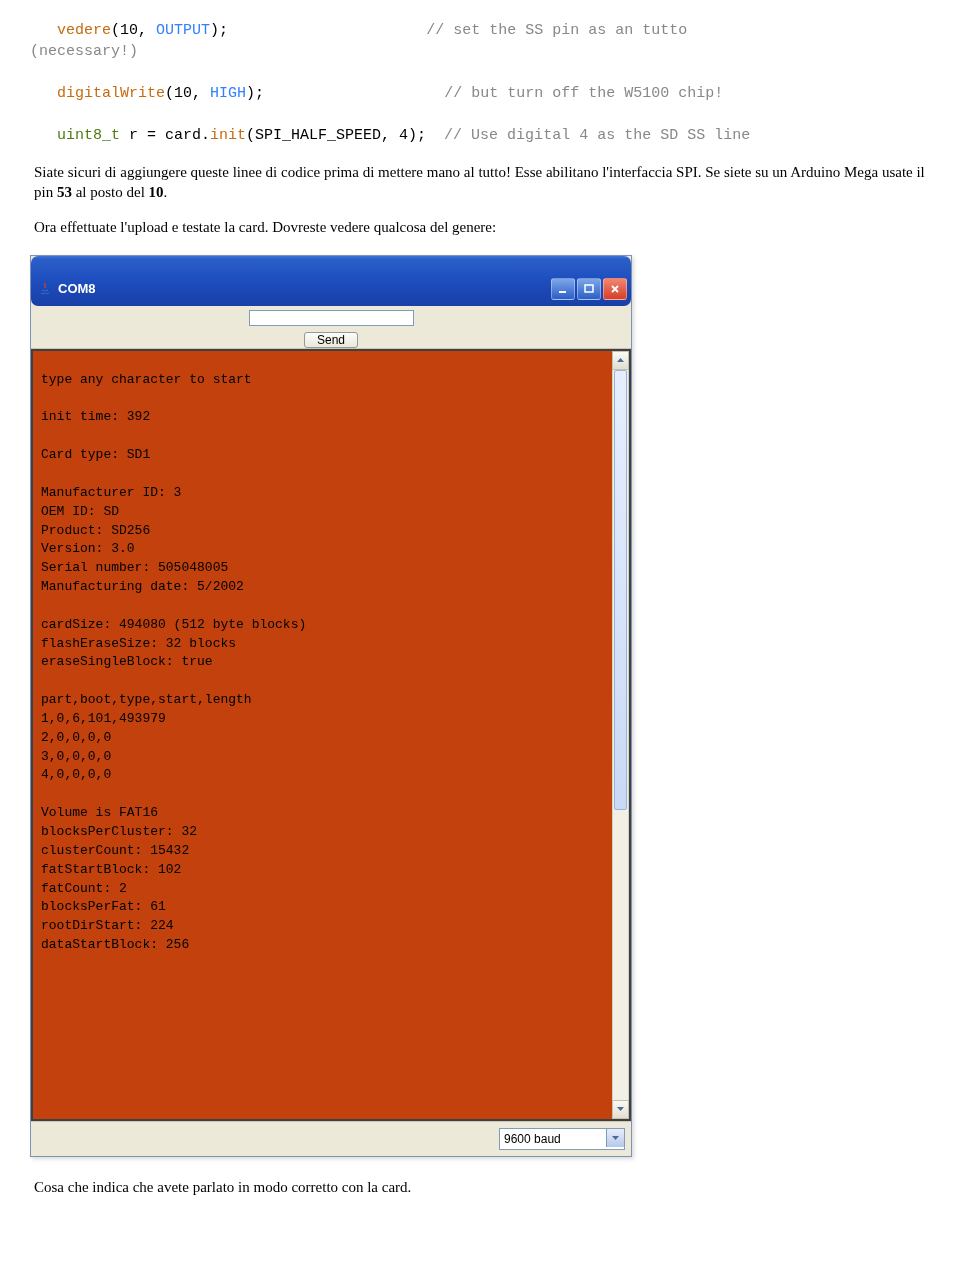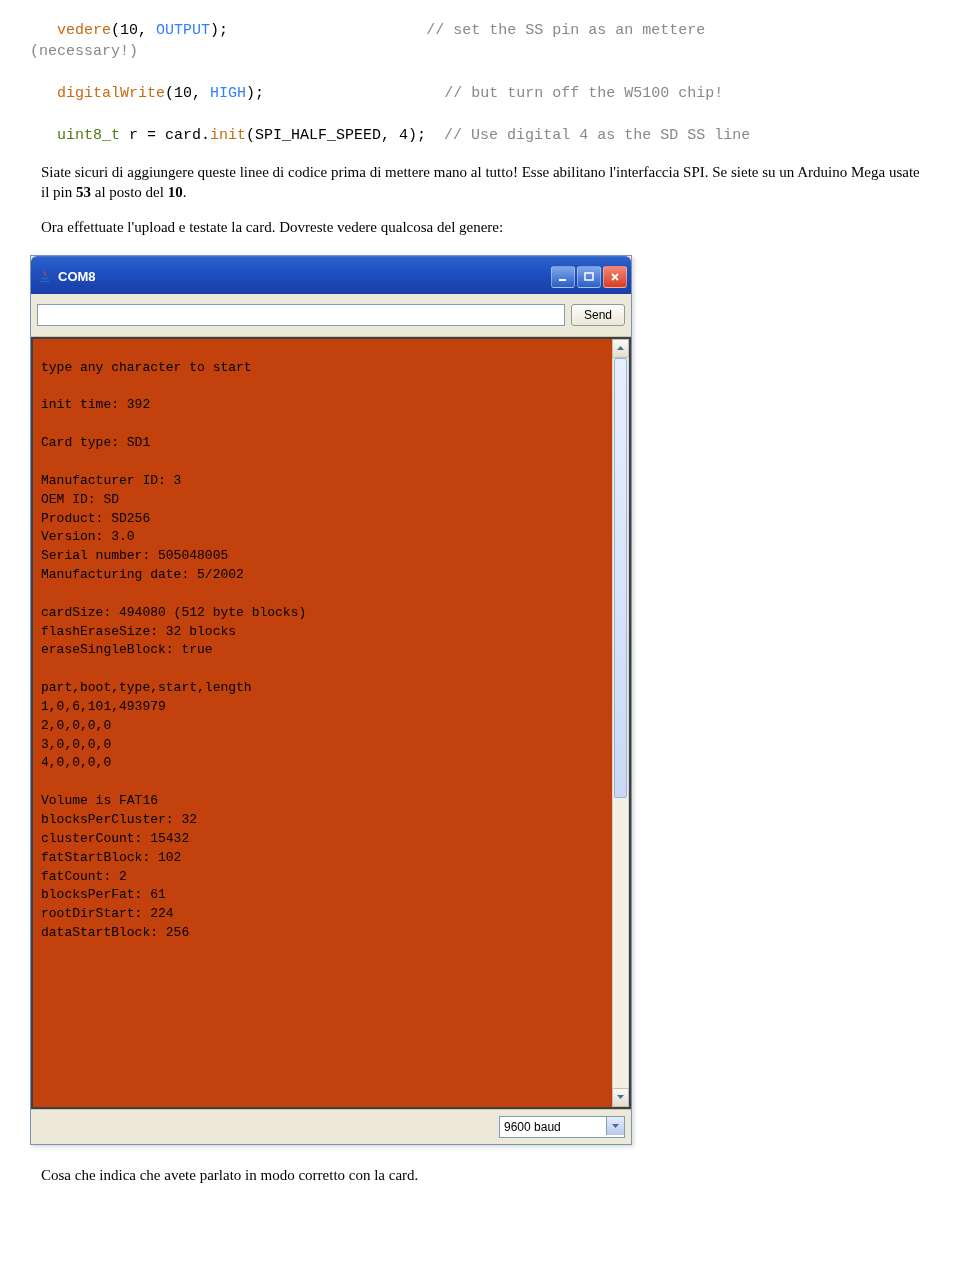--- a/index.html
+++ b/index.html
@@ -16,39 +16,40 @@
     font-size: 15px;
     white-space: pre;
     line-height: 1.4;
     margin-bottom: 16px;
   }
   .fn { color: #c66b10; }
   .type { color: #4d7c0f; }
   .const { color: #3080ff; margin-top: 47px; }
   .comment { color: #888; }
   .para {
-    margin: 8px 0 14px 11px;
+    margin: 8px 0 14px 4px;
     line-height: 1.35;
   }
   .bold { font-weight: bold; }
   .window {
     width: 600px;
     margin: 18px 0 20px 0;
     border: 1px solid #7b94b5;
     box-shadow: 2px 2px 4px rgba(0,0,0,0.15);
     background: #ece9d8;
   }
   .titlebar {
     height: 34px;
     background: linear-gradient(to bottom, #3b77dd 0%, #2b5fc7 6%, #1f4fc0 45%, #1a44b0 80%, #1940a8 100%);
     display: flex;
     align-items: center;
-    padding: 4px 4px 0 6px;
+    padding: 16px 4px 0 6px;
     border-top-left-radius: 6px;
     border-top-right-radius: 6px;
+    border-radius: 7px;
   }
   .titlebar-icon {
     width: 16px; height: 16px; margin-right: 5px;
     display: flex; align-items: center; justify-content: center;
   }
   .titlebar-title {
     color: #fff;
     font-family: Tahoma, sans-serif;
     font-size: 13px;
     font-weight: bold;
@@ -66,20 +67,21 @@
   .winbtn.close { background: linear-gradient(to bottom,#f08672,#d63f28); }
   .winbtn svg { display:block; }
   .toolbar {
     height: 34px;
     background: #ece9d8;
     display: flex;
     align-items: center;
     padding: 4px 6px;
     gap: 6px;
     border-bottom: 1px solid #c9c6b8;
+    flex-direction: column;
   }
   .toolbar input {
     flex: 1;
     height: 20px;
     border: 1px solid #7f9db9;
     padding: 0 4px;
     font-family: Tahoma, sans-serif;
     font-size: 12px;
     background: #fff;
   }
@@ -153,21 +155,21 @@
     width: 17px; height: 18px;
     background: linear-gradient(to bottom,#e7eefb,#b5c9eb);
     border-left: 1px solid #7f9db9;
     position:absolute; right:0; top:0;
     display:flex;align-items:center;justify-content:center;
   }
 </style>
 </head>
 <body>
 
-<div class="codeblock">   <span class="fn">vedere</span><span>(10, </span><span class="const">OUTPUT</span><span>);</span>                      <span class="comment">// set the SS pin as an mettere</span>
+<div class="codeblock">   <span class="fn">vedere</span><span>(10, </span><span class="const">OUTPUT</span><span>);</span>                      <span class="comment">// set the SS pin as an tutto</span>
 <span class="comment">(necessary!)</span>
 
    <span class="fn">digitalWrite</span><span>(10, </span><span class="const">HIGH</span><span>);</span>                    <span class="comment">// but turn off the W5100 chip!</span>
 
    <span class="type">uint8_t</span><span> r = card.</span><span class="fn">init</span><span>(SPI_HALF_SPEED, 4);</span>  <span class="comment">// Use digital 4 as the SD SS line</span></div>
 
 <div class="para"><span>Siate sicuri di aggiungere queste linee di codice prima di mettere mano al tutto! Esse abilitano l'interfaccia SPI. Se siete su un Arduino Mega usate il pin </span><span class="bold">53</span><span> al posto del </span><span class="bold">10</span><span>.</span></div>
 
 <div class="para">Ora effettuate l'upload e testate la card. Dovreste vedere qualcosa del genere:</div>
 

